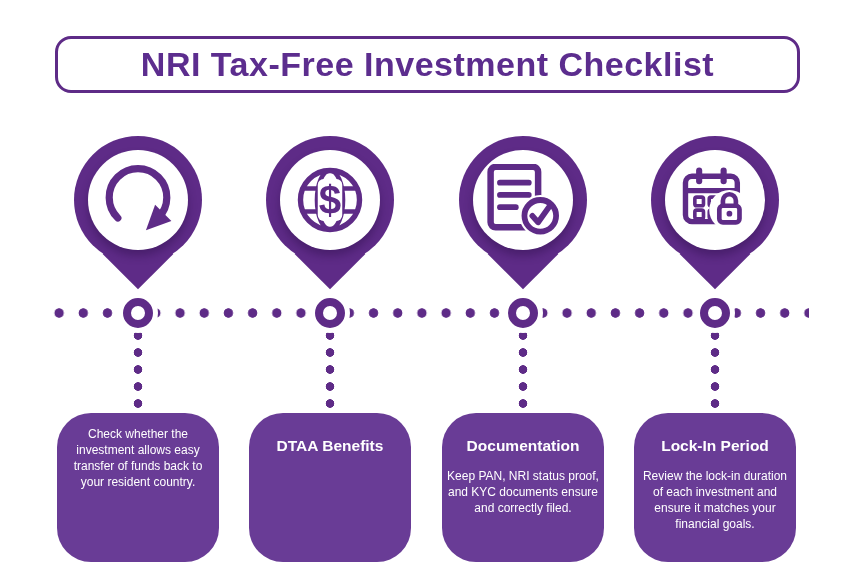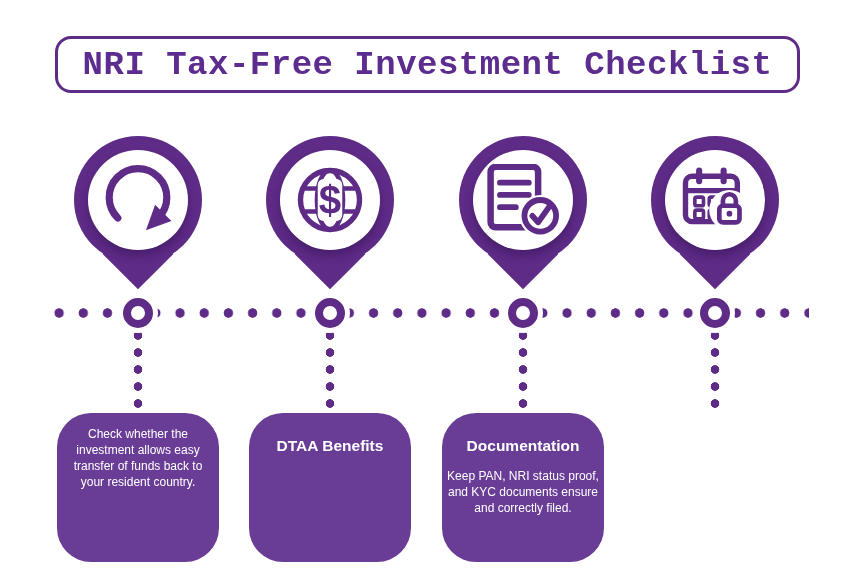--- a/index.html
+++ b/index.html
@@ -5,21 +5,21 @@
   html,body{margin:0;padding:0;}
   body{
     width:855px;height:588px;position:relative;overflow:hidden;
     background:#ffffff;
     font-family:"Liberation Sans",sans-serif;
   }
   
   .title-box{
     position:absolute;left:55px;top:36px;width:745px;height:57px;
     box-sizing:border-box;border:3px solid var(--primary);border-radius:16px;
-    display:flex;align-items:center;justify-content:center;background:#fff;font-family:Liberation Mono, monospace;
+    display:flex;align-items:center;justify-content:center;background:#fff;
   }
   .title-text{
     font-size:34px;font-weight:bold;color:var(--title_text);
     letter-spacing:.5px;white-space:nowrap;
   }
   
   .hdots{
     position:absolute;left:47px;top:308px;width:762px;height:10px;
     background-image:radial-gradient(circle,var(--primary) 4.4px,transparent 5px);
     background-size:24.2px 10px;background-position:left center;background-repeat:repeat-x;
@@ -157,13 +157,17 @@
         <rect class="st" stroke-width="5" x="42" y="64" width="12" height="12" rx="2.5"></rect>
         <circle class="fw" cx="70" cy="64" r="28"></circle>
         <path class="st" stroke-width="6.5" d="M61,58 v-7 a9,9 0 0 1 18,0 v7"></path>
         <rect class="fwst" stroke-width="6.5" x="56" y="58" width="28" height="23" rx="5"></rect>
         <circle class="fp" cx="70" cy="69" r="4"></circle>
       </svg>
     </div>
   </div>
   <div class="ring"></div>
   <div class="vdots"></div>
+  <div class="card">
+    <div class="card-title">Lock-In Period</div>
+    <div class="card-desc">Review the lock-in duration of each investment and ensure it matches your financial goals.</div>
+  </div>
 </div>
 
 </body></html>

